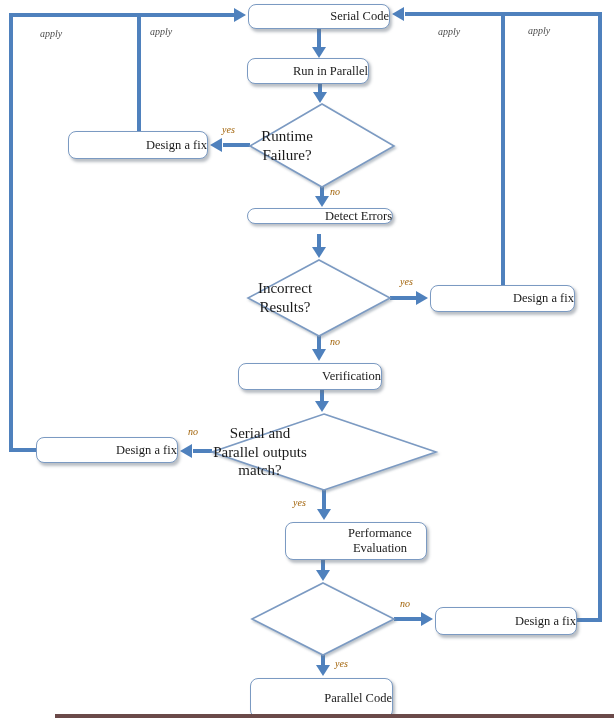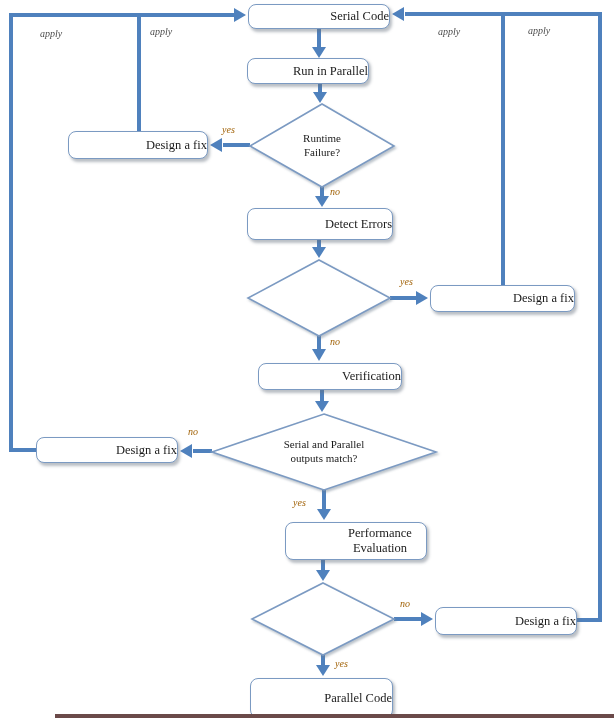--- a/index.html
+++ b/index.html
@@ -25,23 +25,22 @@
     font-size: 12.5px;
     color: #1a1a1a;
     line-height: 1.2;
     box-sizing: border-box;
   }
   .node span { display: inline-block; }
   .diamond-label {
     position: absolute;
     display: flex;
     align-items: center;
-    justify-content: center;
     text-align: center;
-    font-size: 11px;
+    font-size: 15px;
     color: #1a1a1a;
     line-height: 1.25;
     pointer-events: none;
   }
   .edge-label {
     position: absolute;
     font-style: italic;
     font-size: 10px;
     color: #4d4d4d;
     white-space: nowrap;
@@ -120,29 +119,29 @@
   </div>
 
   <div class="node" style="left:247px; top:58px; width:122px; height:26px;">
     <span>Run in Parallel</span>
   </div>
 
   <div class="node" style="left:68px; top:131px; width:140px; height:28px;">
     <span>Design a fix</span>
   </div>
 
-  <div class="node" style="left:247px; top:208px; width:146px; height:32px;">
+  <div class="node" style="left:247px; top:208px; width:146px; height:16px;">
     <span>Detect Errors</span>
   </div>
 
   <div class="node" style="left:430px; top:285px; width:145px; height:27px;">
     <span>Design a fix</span>
   </div>
 
-  <div class="node" style="left:258px; top:363px; width:144px; height:27px;">
+  <div class="node" style="left:238px; top:363px; width:144px; height:27px;">
     <span>Verification</span>
   </div>
 
   <div class="node" style="left:36px; top:437px; width:142px; height:26px;">
     <span>Design a fix</span>
   </div>
 
   <div class="node" style="left:253px; top:522px; width:142px; height:38px;margin-left:32px;">
     <span class="wrap-90">Performance Evaluation</span>
   </div>
@@ -152,20 +151,23 @@
   </div>
 
   <div class="node" style="left:250px; top:678px; width:143px; height:40px;">
     <span>Parallel Code</span>
   </div>
 
   <div class="diamond-label" style="left:250px; top:104px; width:144px; height:83px;">
     <span class="wrap-70">Runtime Failure?</span>
   </div>
 
+  <div class="diamond-label" style="left:248px; top:260px; width:142px; height:76px;">
+    <span class="wrap-70">Incorrect Results?</span>
+  </div>
 
   <div class="diamond-label" style="left:212px; top:414px; width:224px; height:76px;">
     <span class="wrap-95">Serial and Parallel outputs match?</span>
   </div>
 
 
   <div class="edge-label" style="left:40px; top:28px;">apply</div>
   <div class="edge-label" style="left:150px; top:26px;">apply</div>
   <div class="edge-label" style="left:438px; top:26px;">apply</div>
   <div class="edge-label" style="left:528px; top:25px;">apply</div>

